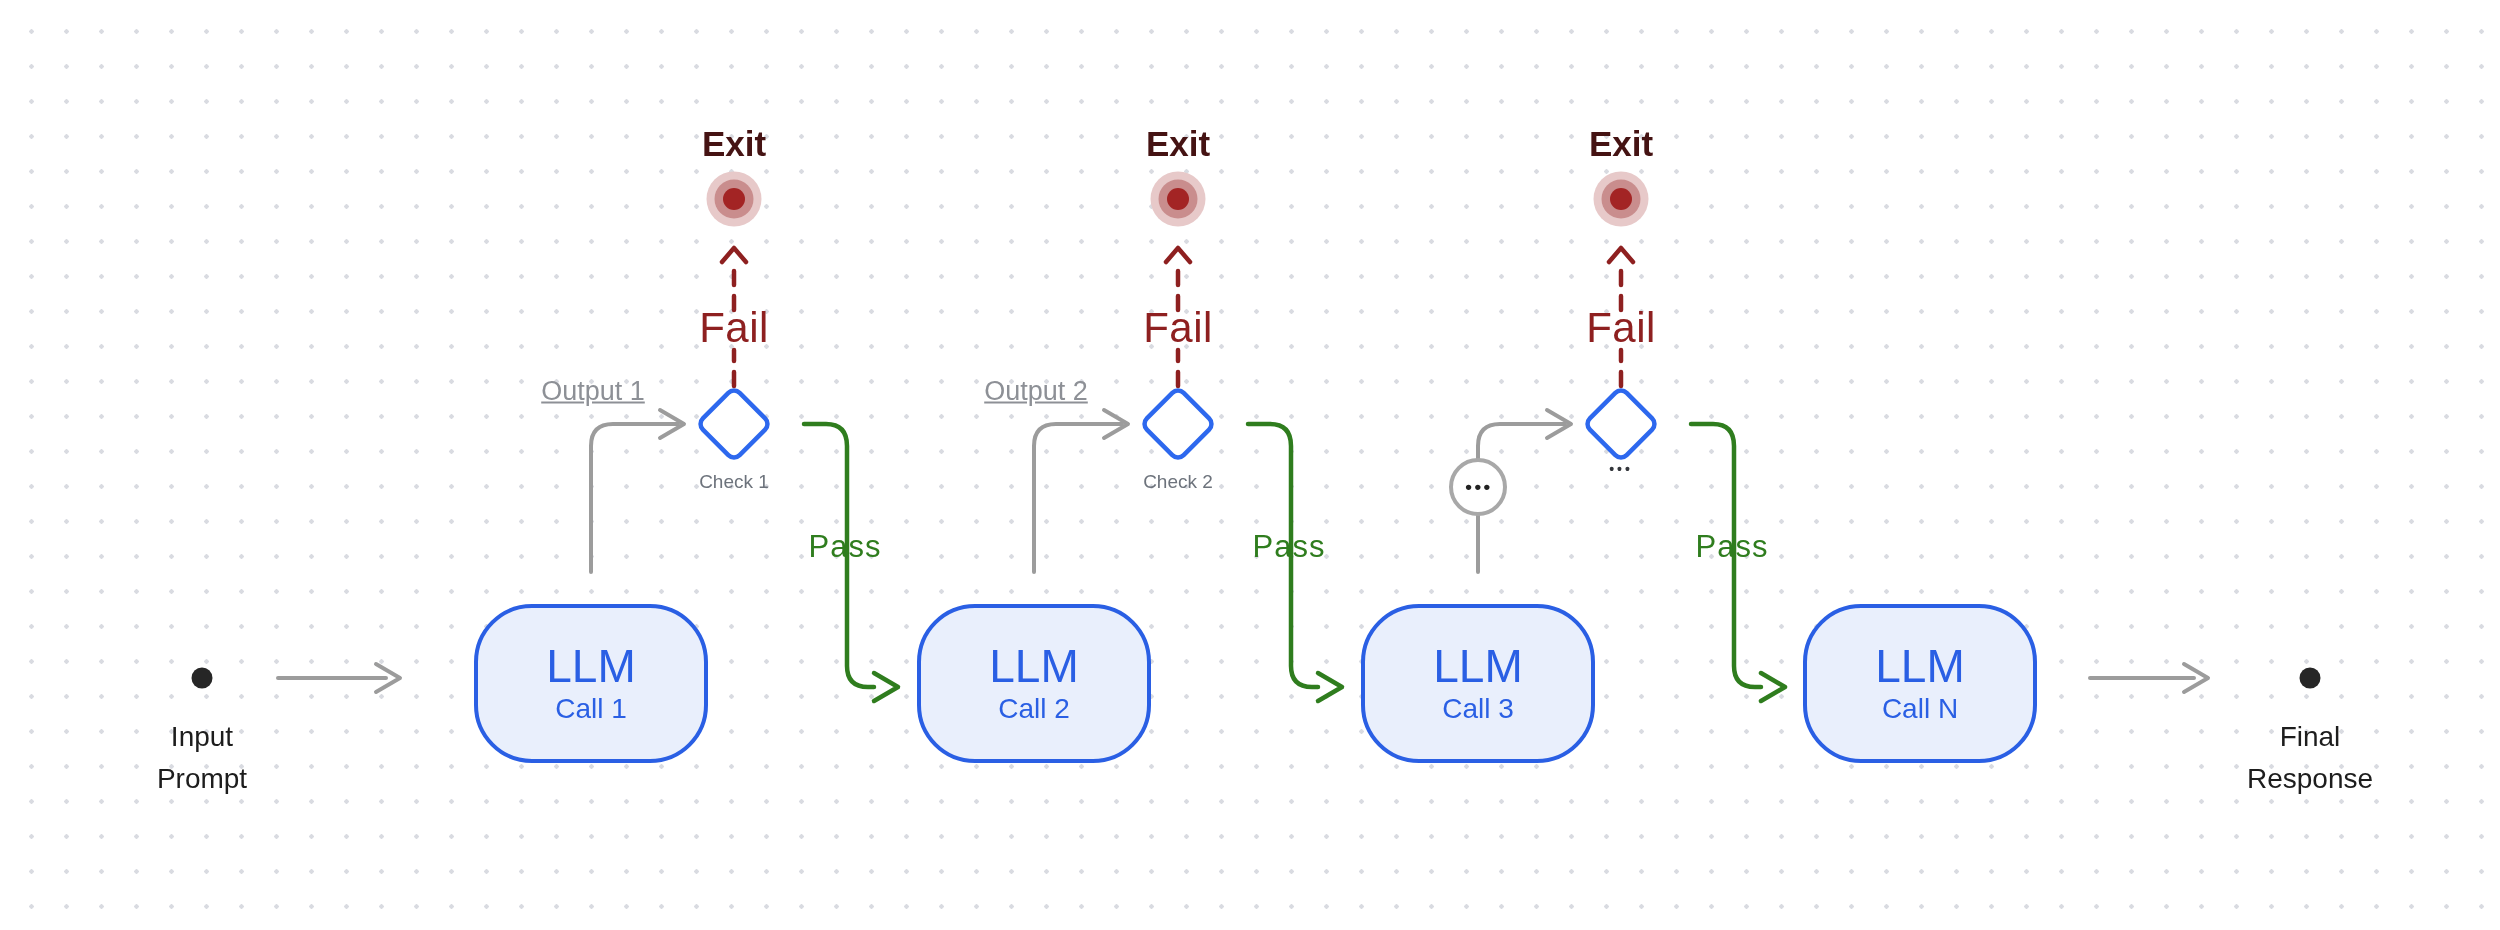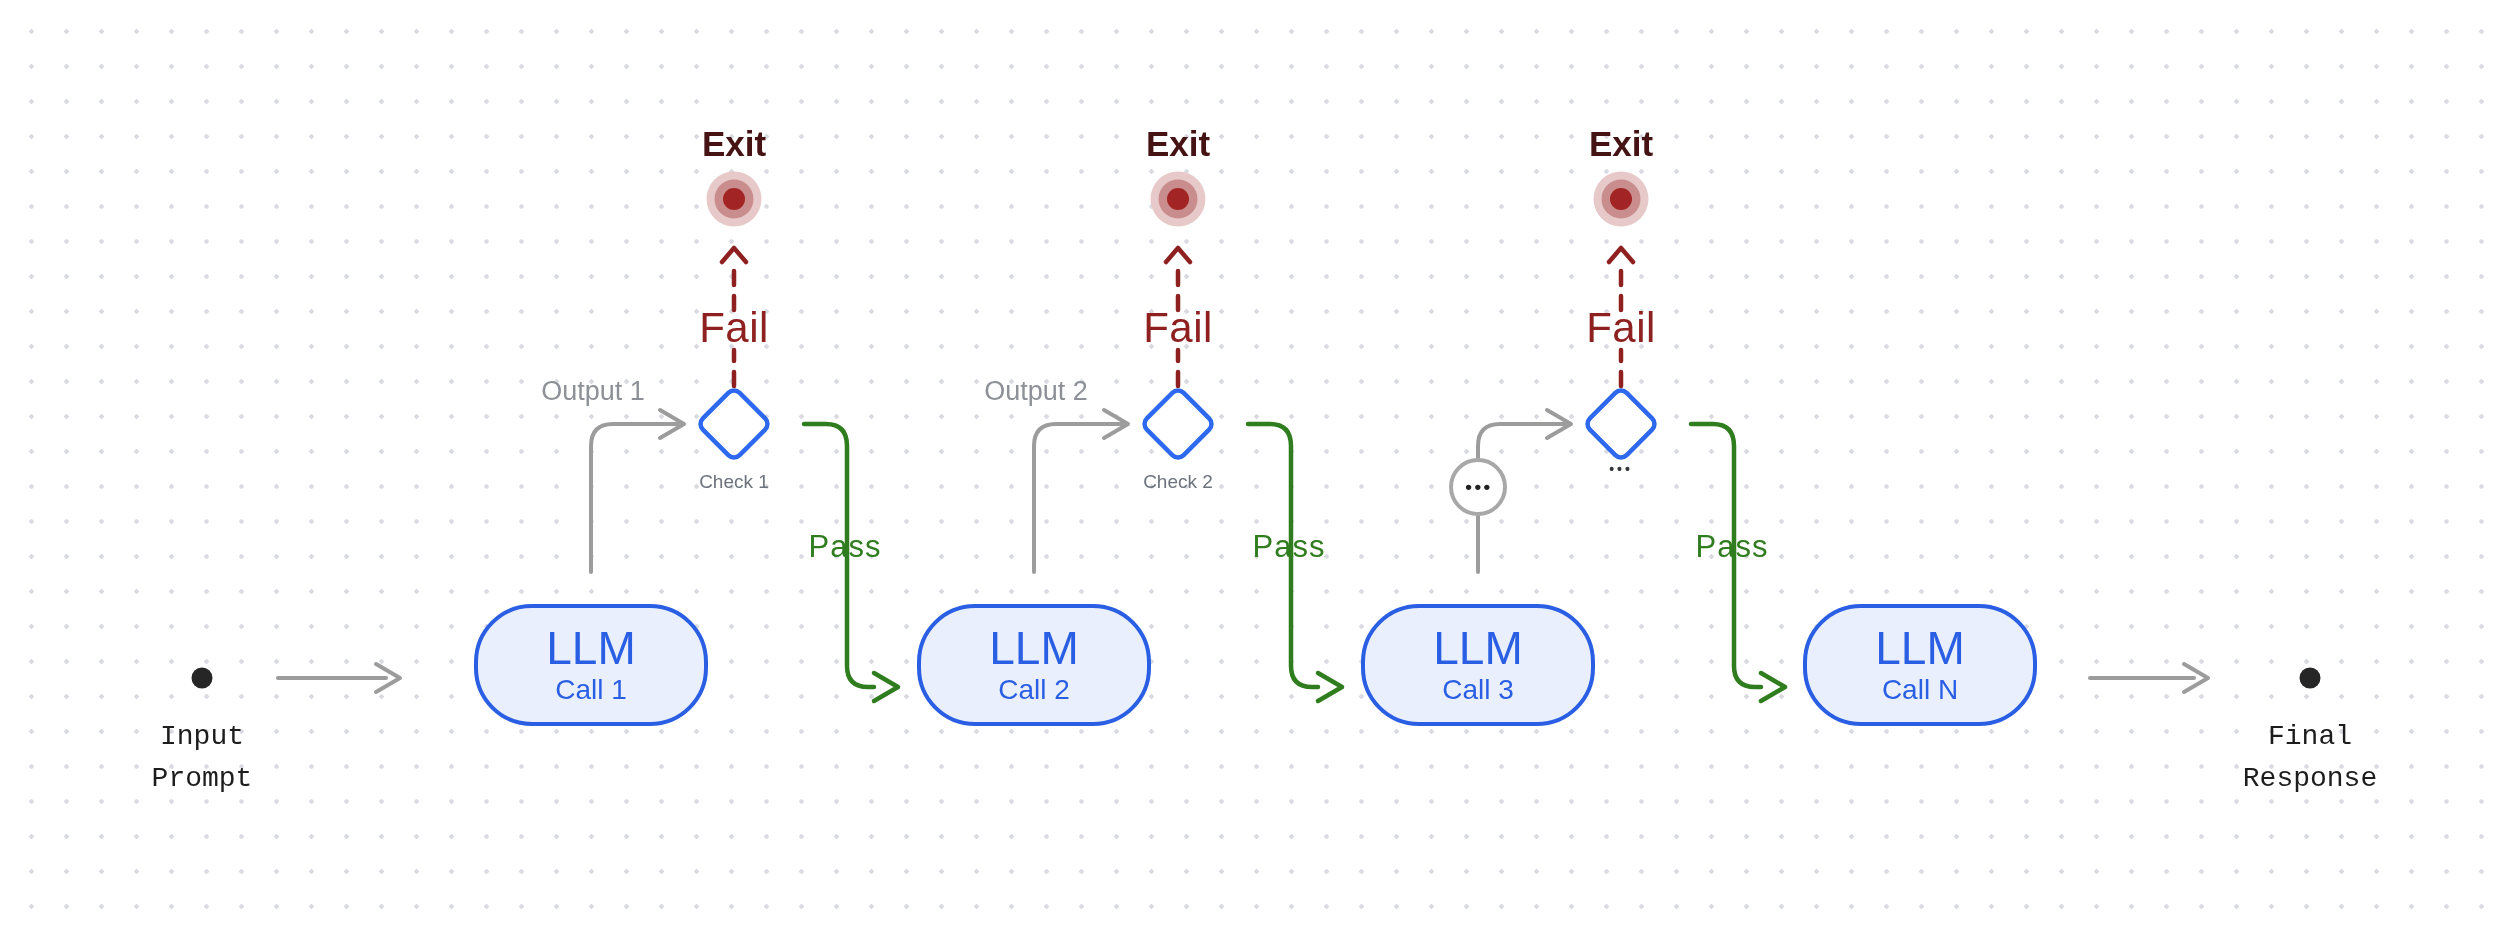--- a/index.html
+++ b/index.html
@@ -19,27 +19,27 @@
   .diamond{fill:#ffffff;stroke:#2d68ee;stroke-width:4.5;}
   .ellcircle{fill:#ffffff;stroke:#a8a8a8;stroke-width:4;}
   .enddot{fill:#262626;}
   .ring-outer{fill:#e7c9c9;}
   .ring-mid{fill:#c98d8d;}
   .ring-inner{fill:#a32424;}
   .lbl{position:absolute;transform:translate(-50%,-50%);white-space:nowrap;line-height:1;}
   .lbl-exit{font-size:35px;font-weight:600;color:#451313;}
   .lbl-fail{font-size:42px;font-weight:500;color:#8e2020;letter-spacing:0.5px;}
   .lbl-pass{font-size:31px;font-weight:500;color:#2f7d1e;letter-spacing:1px;}
-  .lbl-output{font-size:27px;font-weight:400;color:#8d9096;}
+  .lbl-output{font-size:27px;font-weight:400;color:#8d9096;text-decoration:underline;}
   .lbl-check{font-size:19px;font-weight:400;color:#6d737c;}
   .lbl-ell-small{font-size:14px;font-weight:700;color:#33363b;letter-spacing:3px;}
   .lbl-ell-node{font-size:19px;font-weight:700;color:#222222;letter-spacing:2.5px;}
-  .mono{font-family:Liberation Mono, monospace;font-size:28px;font-weight:500;color:#1d1d1d;}
+  .mono{font-family:Liberation Sans, sans-serif;font-size:28px;font-weight:500;color:#1d1d1d;}
   .llm-node{
-    position:absolute;top:604px;width:234px;height:122px;box-sizing:border-box;
+    position:absolute;top:604px;width:234px;height:159px;box-sizing:border-box;
     background:#e9effc;border:4.5px solid #2a5fe4;border-radius:58px;
     display:flex;flex-direction:column;align-items:center;justify-content:center;
     color:#2a5fe4;
   }
   .llm-title{font-size:46px;font-weight:400;line-height:1.05;}
   .llm-sub{font-size:28px;font-weight:400;line-height:1.15;margin-top:2px;}
 </style>
 </head>
 <body>
 

